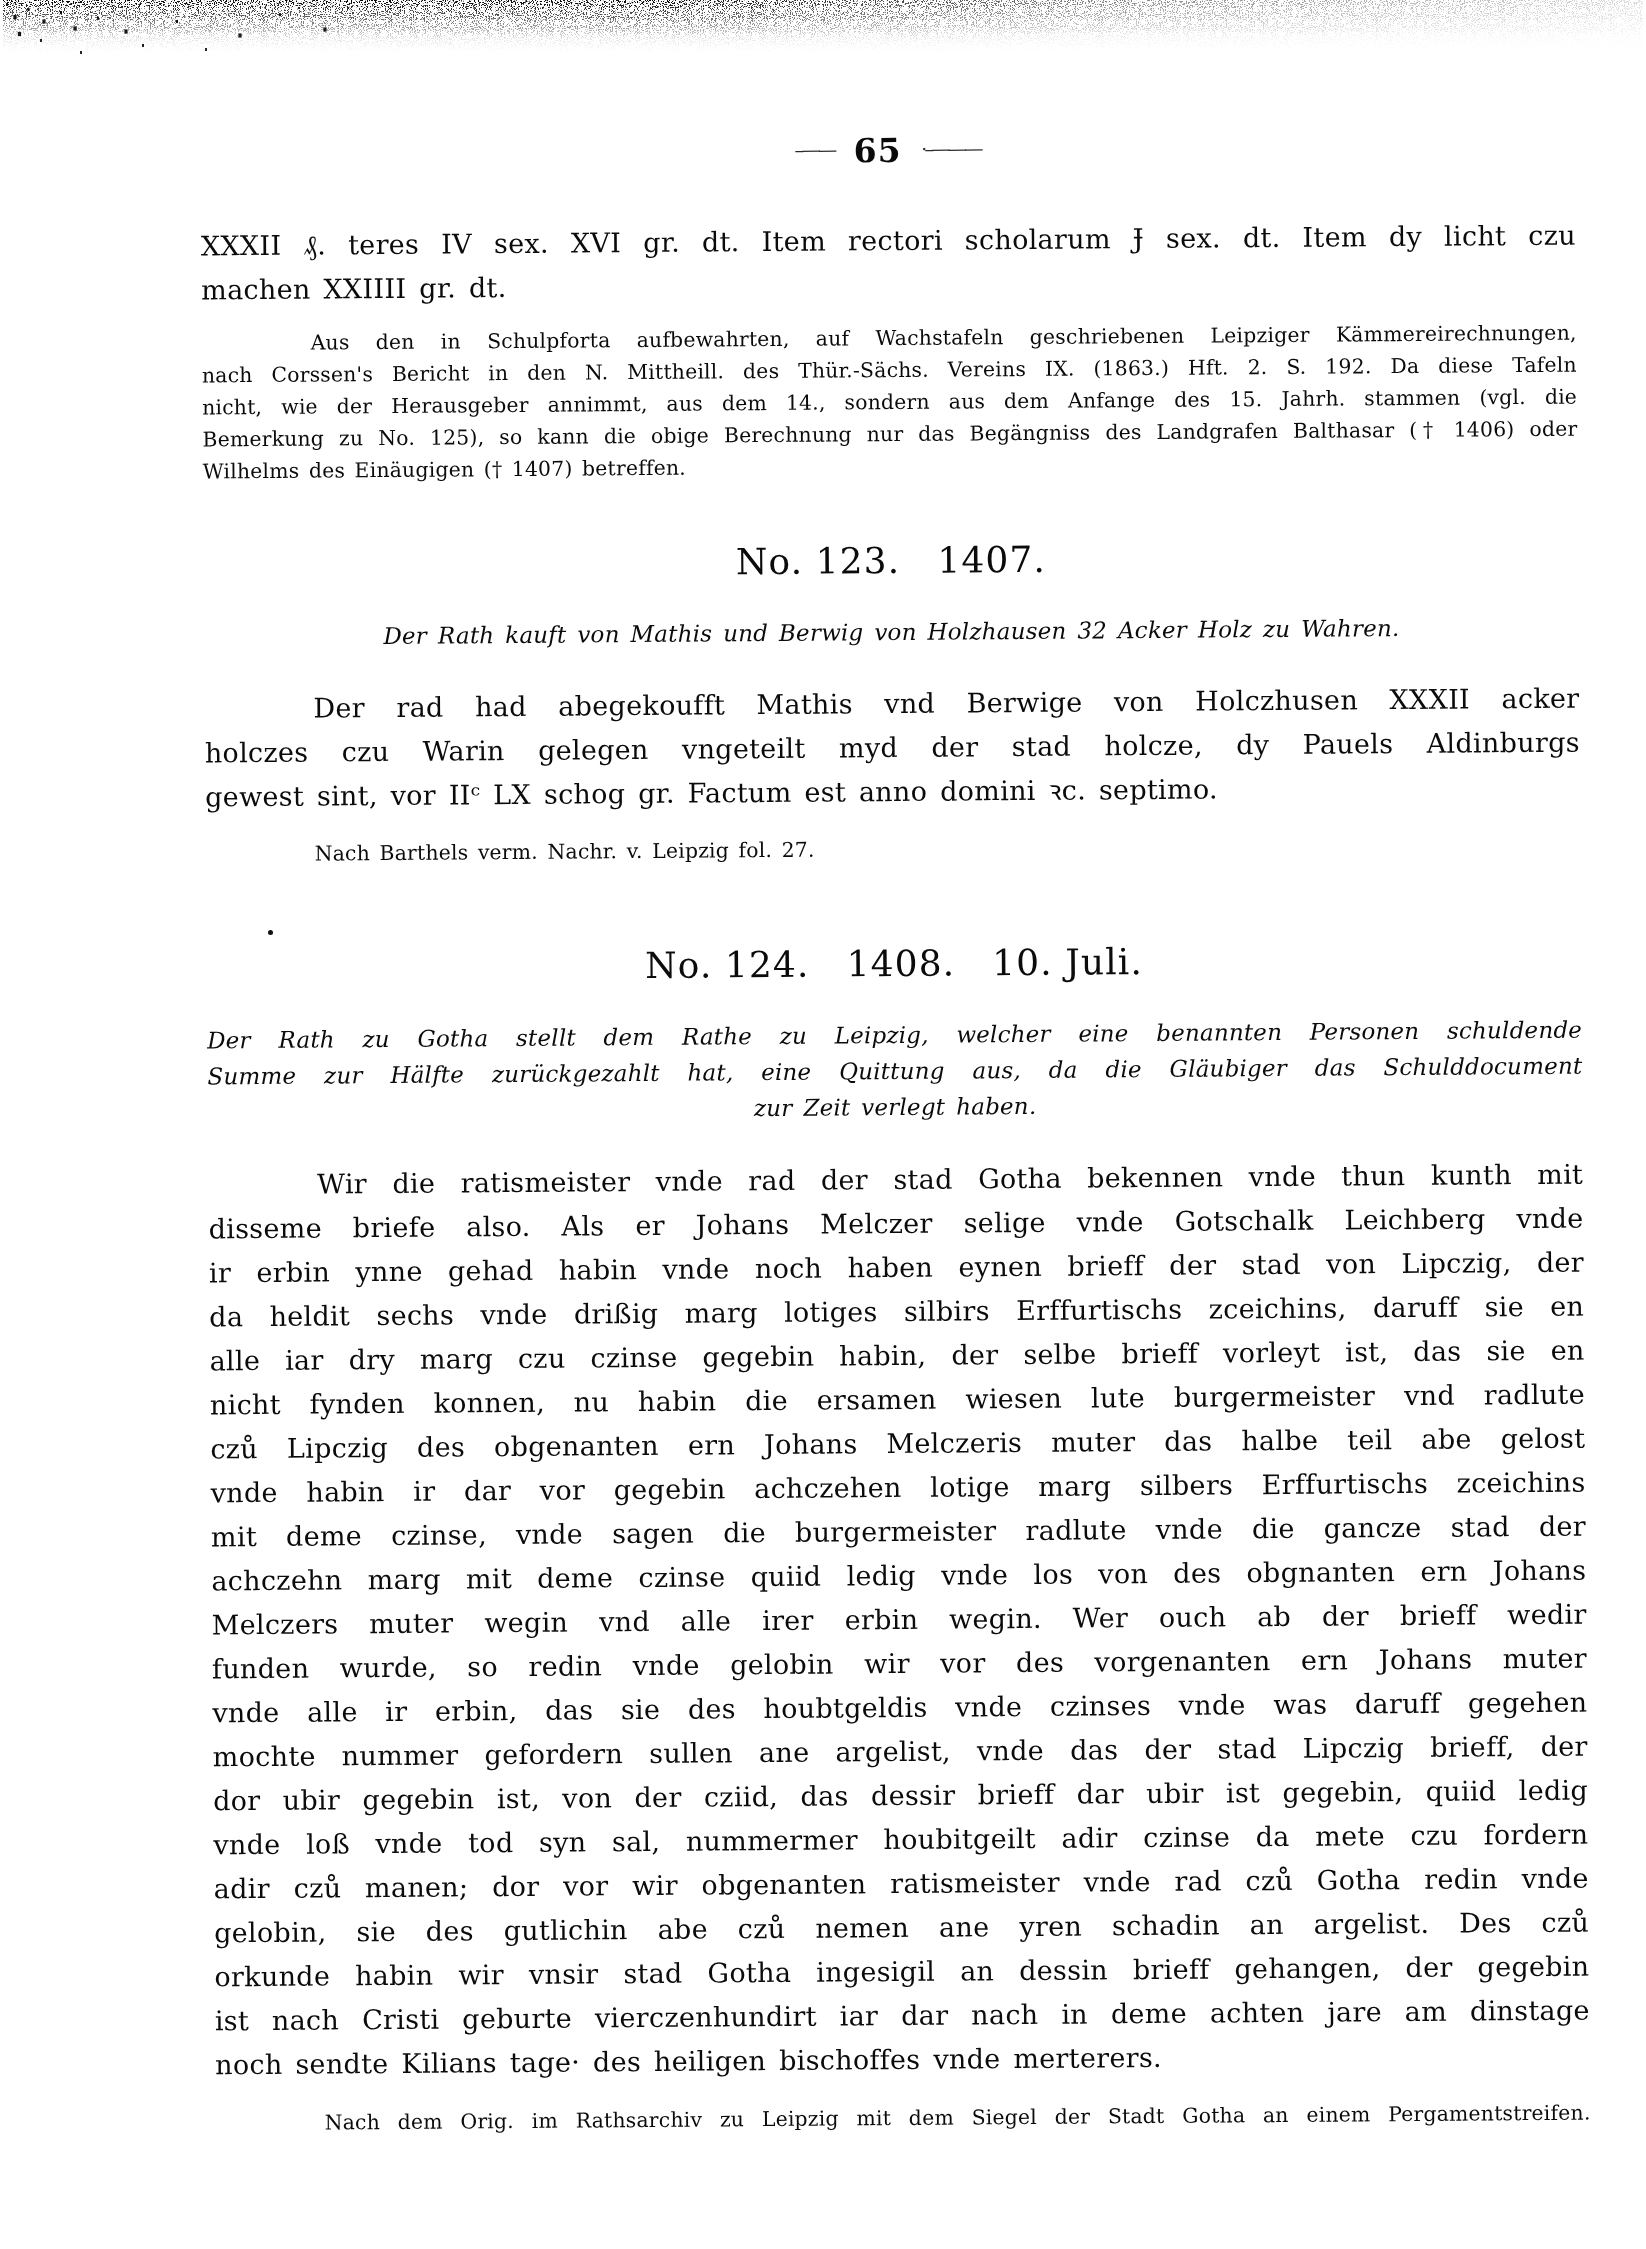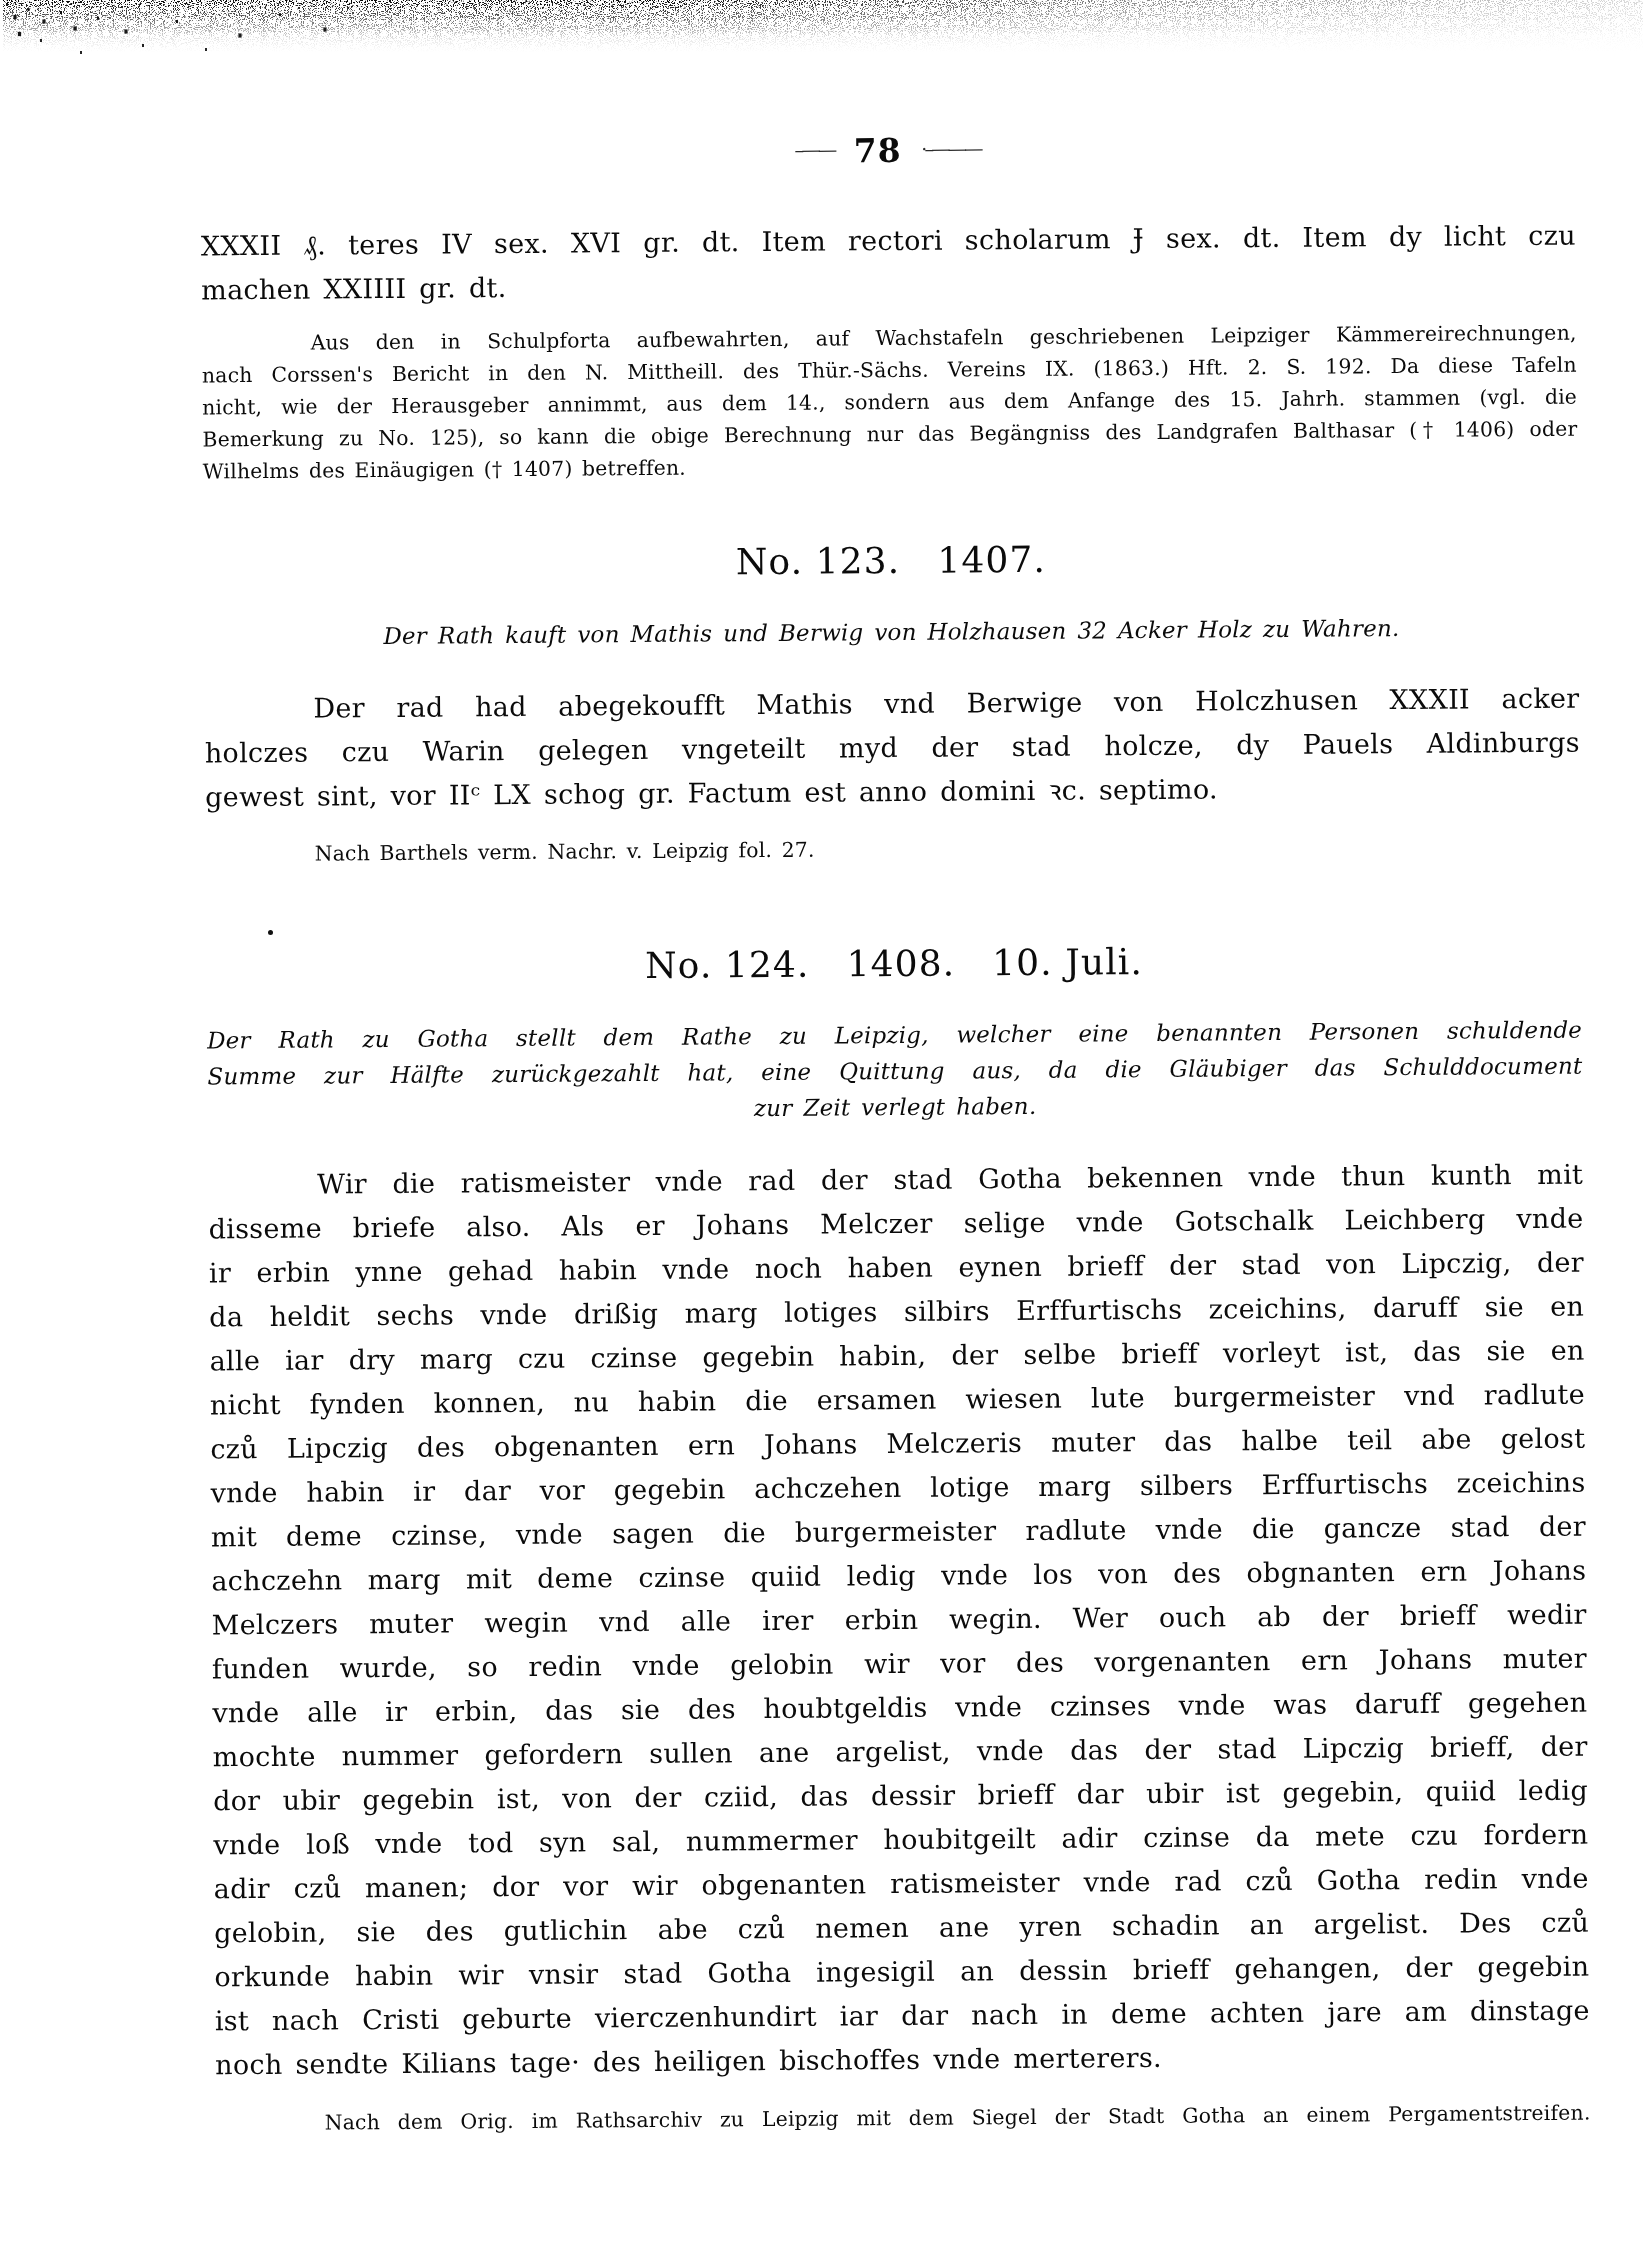--- a/index.html
+++ b/index.html
@@ -81,21 +81,21 @@
     <div class="noise-fade-h"></div>
     <div class="corner-specks"></div>
   </div>
 
   <div class="stray-speck" style="left:268px; top:930px;"></div>
 
   <div class="content">
 
     <div class="page-header">
       <span class="dash-run">–——</span>
-      <span class="page-number">78</span>
+      <span class="page-number">65</span>
       <span class="dash-run">·–———</span>
     </div>
 
     <div class="para main-text last-left intro-para">
         <div class="t-line">XXXII ₰. teres IV sex. XVI gr. dt. Item rectori scholarum Ɉ sex. dt. Item dy licht czu</div>
         <div class="t-line">machen XXIIII gr. dt.</div>
       </div>
 
     <div class="para small-text last-left indent-first editorial-note">
         <div class="t-line">Aus den in Schulpforta aufbewahrten, auf Wachstafeln geschriebenen Leipziger Kämmereirechnungen,</div>

